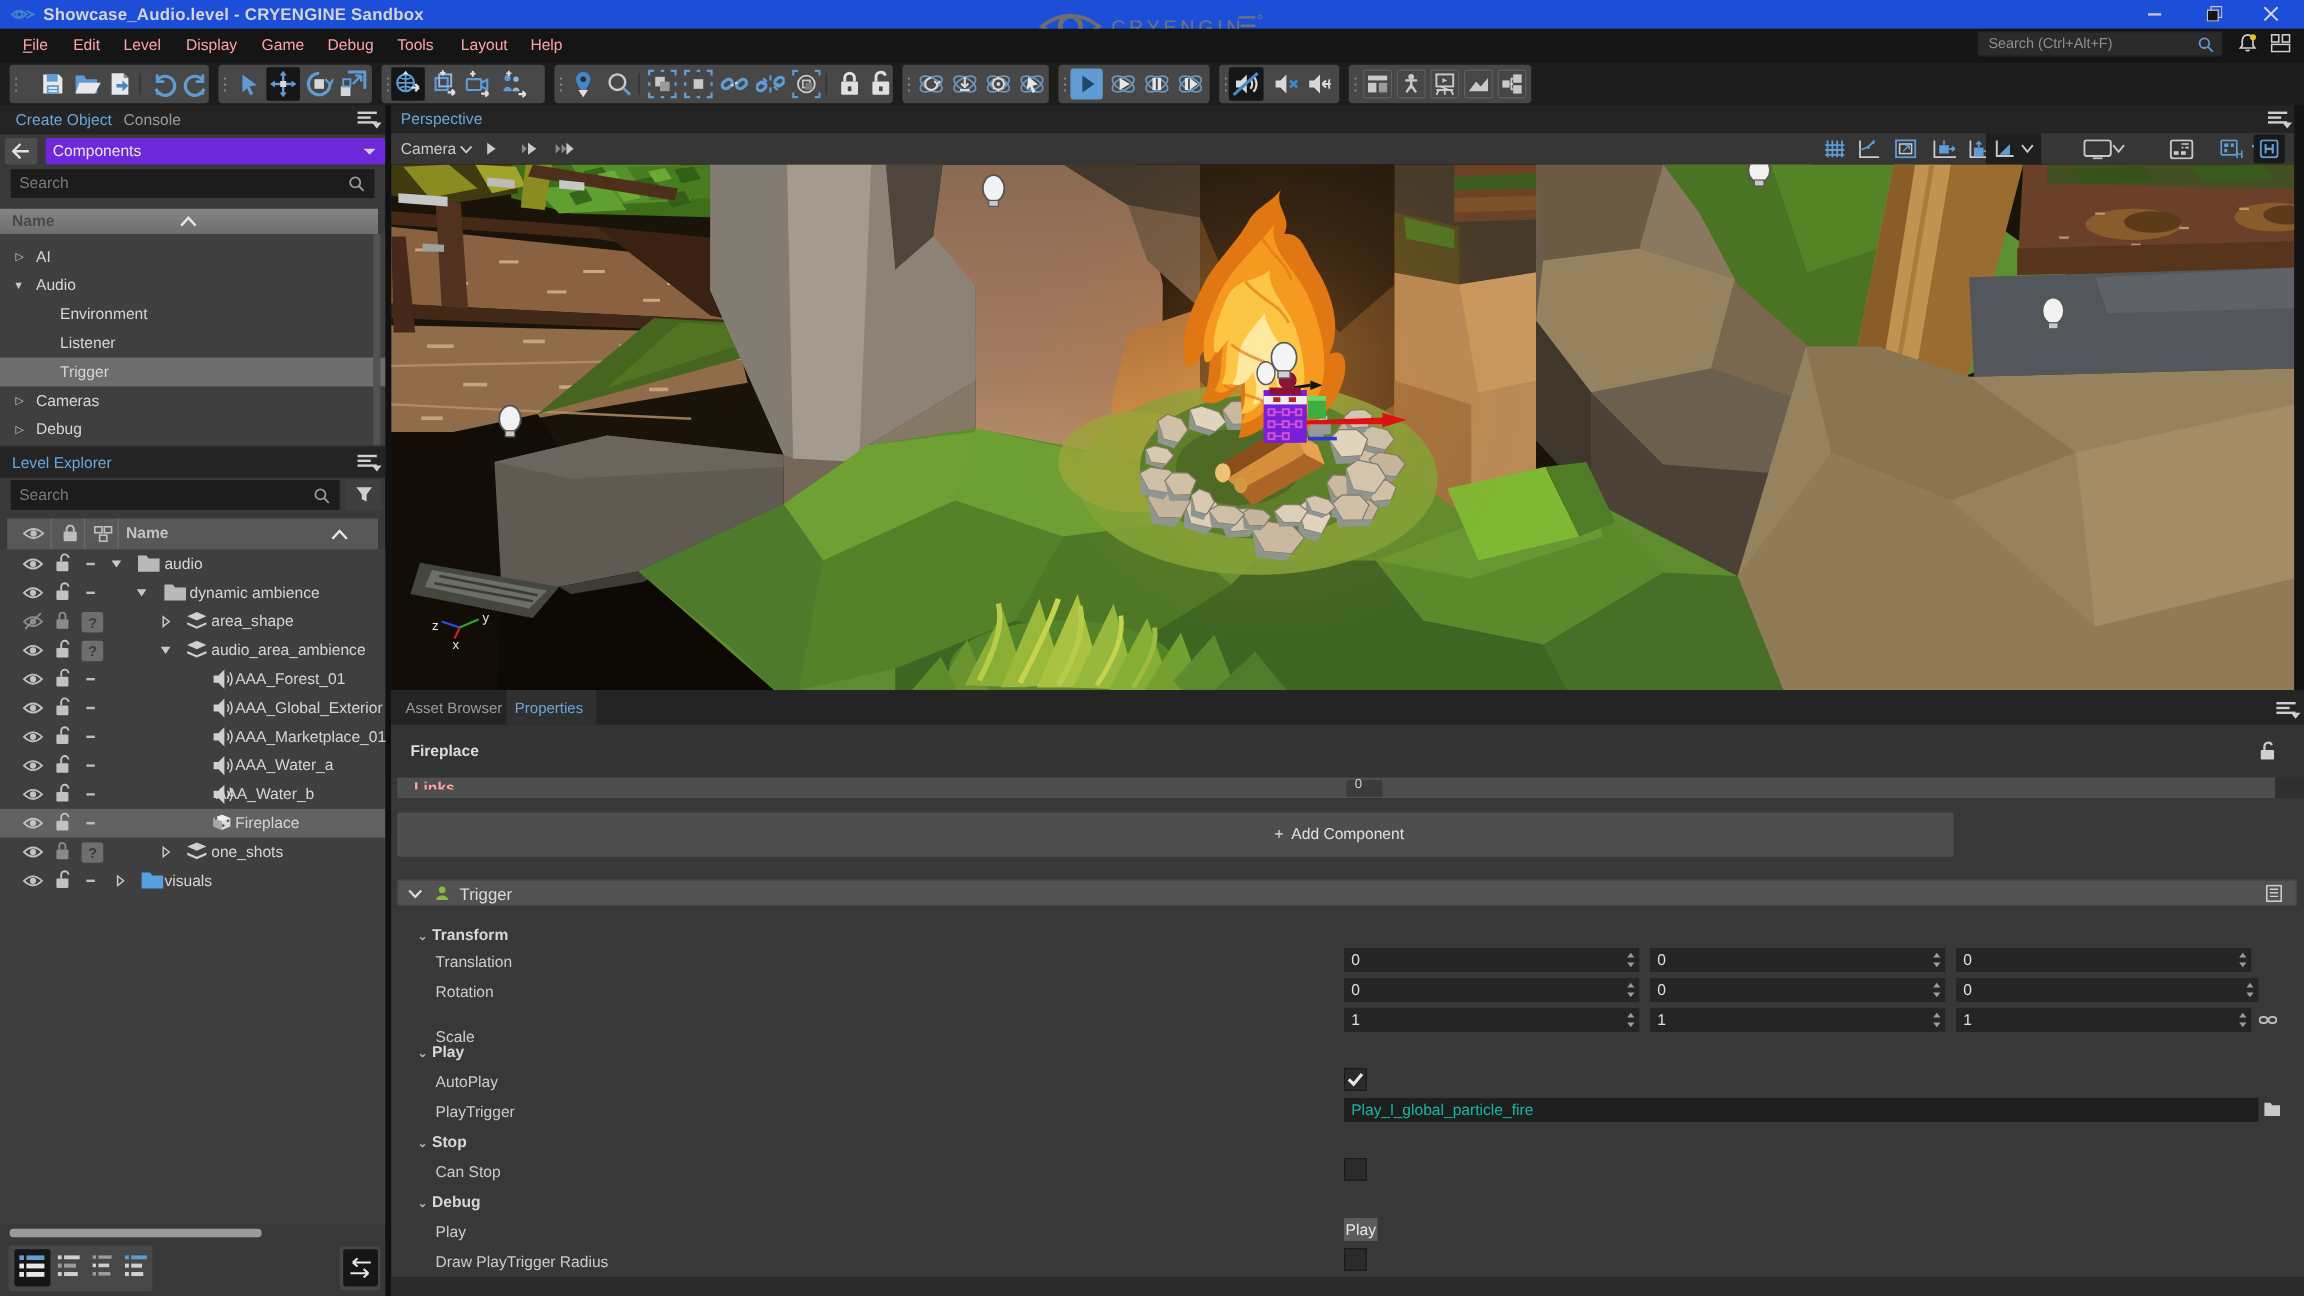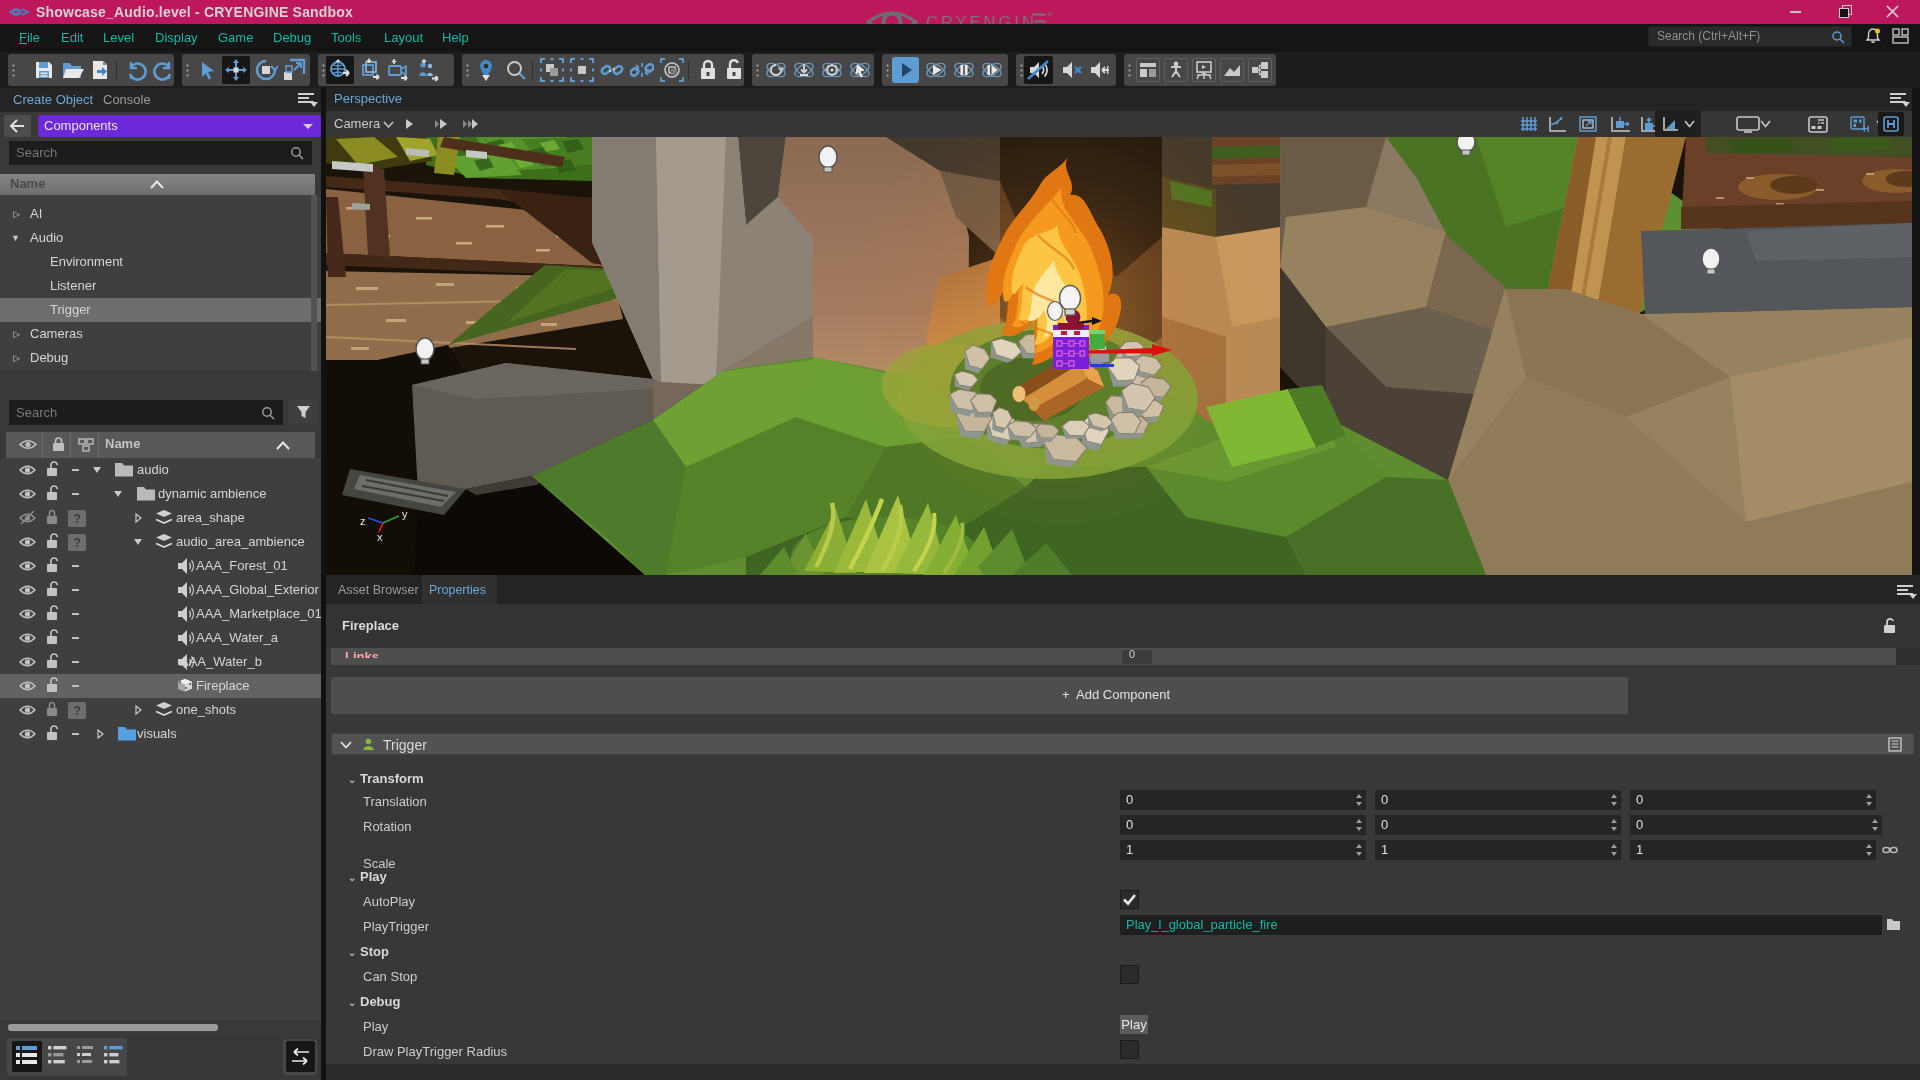--- a/index.html
+++ b/index.html
@@ -1,24 +1,24 @@
 <!DOCTYPE html>
 <html><head>
 <meta charset="utf-8">
 <style>
 * { margin:0; padding:0; box-sizing:border-box; }
 html,body { width:1920px; height:1080px; overflow:hidden; background:#111; font-family:"Liberation Sans", sans-serif; }
 .abs { position:absolute; }
 body { position:relative; }
 
-#titlebar { left:0; top:0; width:1920px; height:24px; background:#be185d; }
+#titlebar { left:0; top:0; width:1920px; height:24px; background:#1d4ed8; }
 #title-text { left:36px; top:4px; font-size:14px; font-weight:bold; color:#d4d4d4; letter-spacing:0.2px; }
 
 #menubar { left:0; top:24px; width:1920px; height:28px; background:#151515; }
-.menuitem { position:absolute; top:6px; font-size:13px; color:#14b8a6; }
+.menuitem { position:absolute; top:6px; font-size:13px; color:#fca5a5; }
 
 #topsearch { left:1648px; top:2px; width:204px; height:21px; background:#2a2a2a; border:1px solid #202020; color:#8f8f8f; font-size:12px; line-height:19px; padding-left:8px; }
 
 #toolbar { left:0; top:52px; width:1920px; height:36px; background:#1d1d1d; }
 .tgroup { position:absolute; top:2px; height:32px; background:#474747; border-radius:3px; }
 .tdots { position:absolute; left:4px; top:9px; width:3px; height:14px;
   background-image:radial-gradient(circle, #8a8a8a 1px, transparent 1.2px);
   background-size:3px 5px; }
 .ticon { position:absolute; top:4px; width:24px; height:24px; }
 .tsep { position:absolute; top:7px; width:1px; height:18px; background:#2e2e2e; }
@@ -423,20 +423,29 @@
         <span class="abs" style="left:13px;top:0px;color:#c9c9c9;font-size:9px">▷</span>
         <span style="position:absolute;left:30px">Cameras</span>
       </div>
     <div class="treerow" style="top:151px">
         <span class="abs" style="left:13px;top:0px;color:#c9c9c9;font-size:9px">▷</span>
         <span style="position:absolute;left:30px">Debug</span>
       </div>
     <div class="abs" style="left:311px;top:0;width:6px;height:176px;background:#525252"></div>
   </div>
 
+  <div class="abs tabbar" style="left:0;top:284px;width:321px;height:26px">
+    <div class="abs tab-active" style="left:10px;top:6px;font-size:13px">Level Explorer</div>
+    <div class="hamb" style="left:298px;top:7px">
+        <div style="top:0;width:16px"></div>
+        <div style="top:4px;width:11px"></div>
+        <div style="top:8px;width:16px"></div>
+        <div style="top:8px;left:12px;width:0;height:0;background:none;border-left:4px solid transparent;border-right:4px solid transparent;border-top:5px solid #cfcfcf;margin-top:1px"></div>
+      </div>
+  </div>
 
   <div class="abs searchbox" style="left:9px;top:312px;width:274px;height:25px;line-height:25px;padding-left:7px">Search
     <svg class="abs" style="right:8px;top:6px" width="14" height="14" viewBox="0 0 14 14">
         <circle cx="6" cy="6" r="4.2" fill="none" stroke="#9a9a9a" stroke-width="1.5"></circle>
         <path d="M9.2 9.2 L13 13" stroke="#9a9a9a" stroke-width="1.5"></path>
       </svg>
   </div>
   <div class="abs" style="left:288px;top:312px;width:30px;height:25px;background:#3f3f3f;border-radius:2px">
     <svg class="abs" style="left:8px;top:5px" width="15" height="15" viewBox="0 0 15 15">
         <path d="M1 1 H14 L9.5 7 V13 L5.5 11 V7 Z" fill="#cfcfcf"></path>

